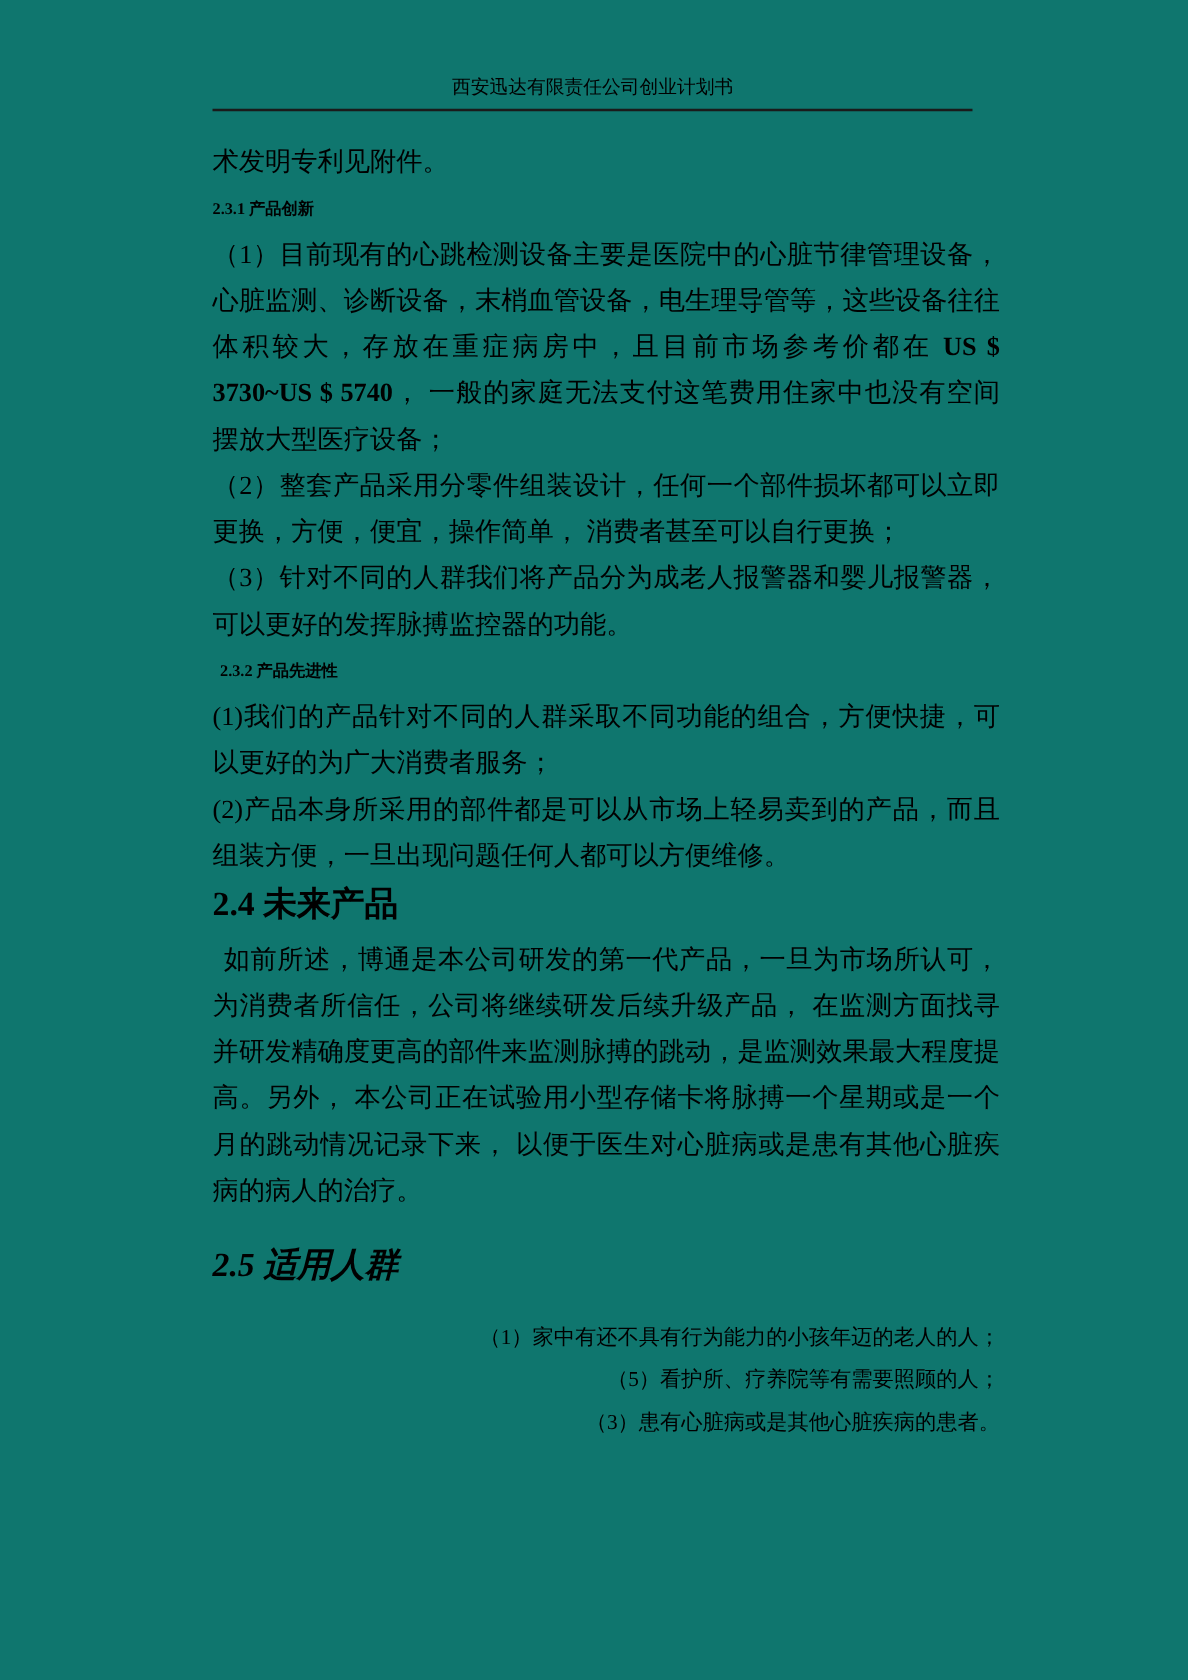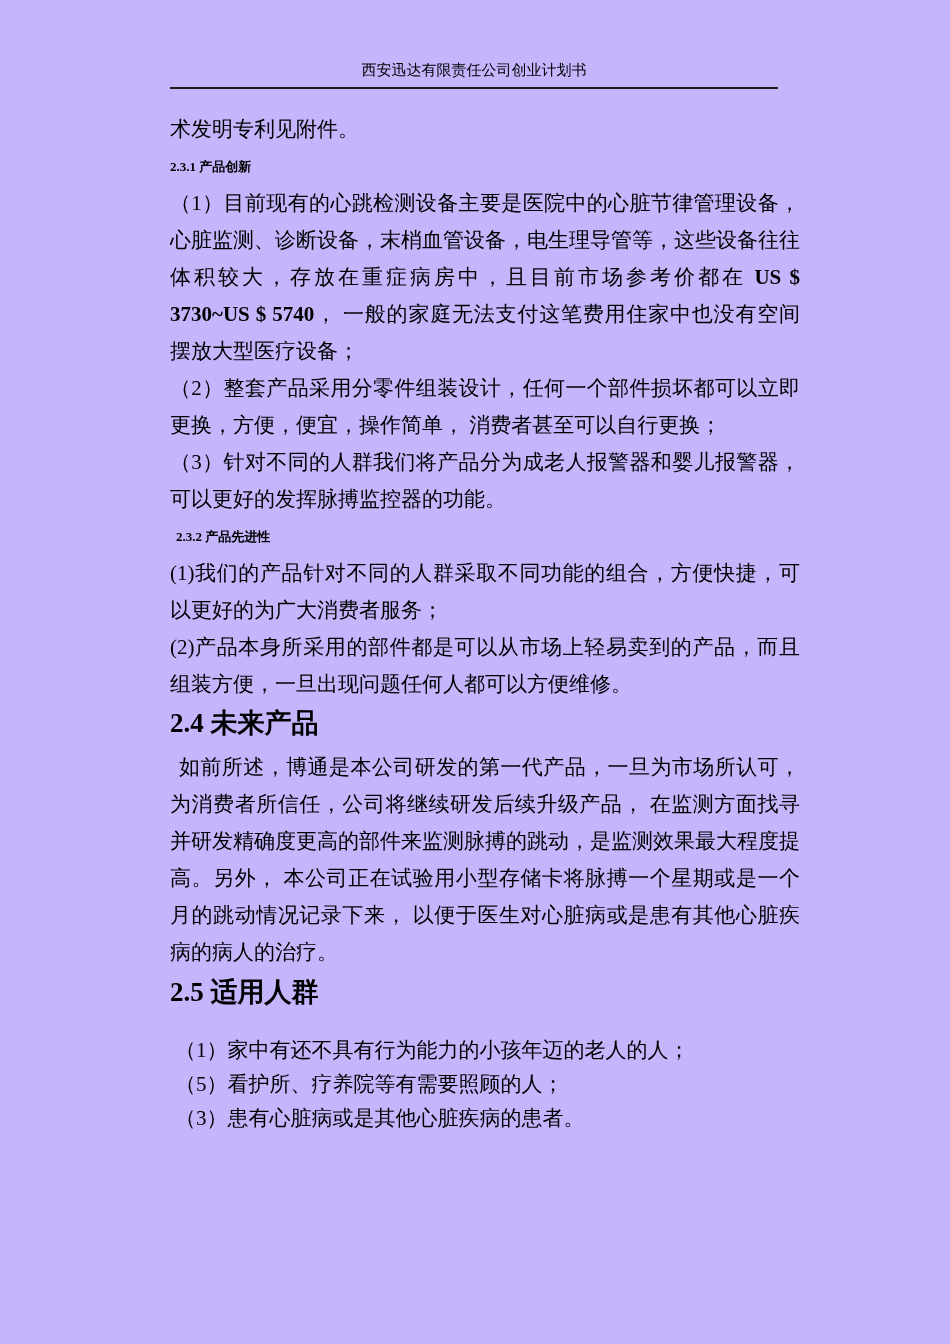--- a/index.html
+++ b/index.html
@@ -4,21 +4,21 @@
 <style>
   html, body {
     margin: 0;
     padding: 0;
     background: #ffffff;
   }
   .page {
     position: relative;
     width: 950px;
     height: 1344px;
-    background: #c4b5fd;
+    background: #0f766e;
     color: #000000;
     font-family: "Liberation Serif", "DejaVu Serif", serif;
     overflow: hidden;
   }
   .doc-header {
     margin: 61px 172px 0 170px;
     padding-bottom: 7px;
     border-bottom: 2px solid #1a1a1a;
   }
   .doc-header .header-text {
@@ -50,35 +50,36 @@
     margin: 0;
     font-size: 27px;
     line-height: 40px;
     font-weight: 700;
     text-align: left;
   }
   h2.section-heading.sec24 {
     margin-bottom: 6px;
   }
   h2.section-heading.sec25 {
-    margin-top: 1px;
+    margin-top: 21px;
     margin-bottom: 21px;
+    font-style: italic;
   }
   p.first-indent {
     text-indent: 9px;
   }
   .audience-list {
     margin: 0;
   }
   .audience-list p.list-item {
     margin: 0;
     padding-left: 5px;
-    font-size: 21px;
+    font-size: 17px;
     line-height: 34px;
-    text-align: left;
+    text-align: right;
   }
   strong.price-range {
     font-weight: 700;
   }
 </style>
 </head>
 <body>
 
 <div class="page">
 

